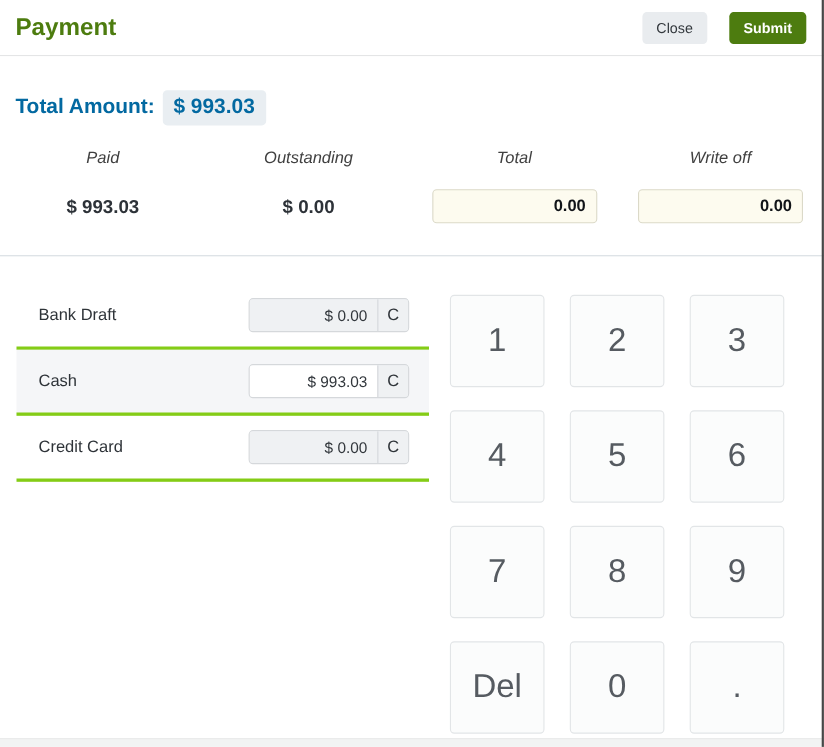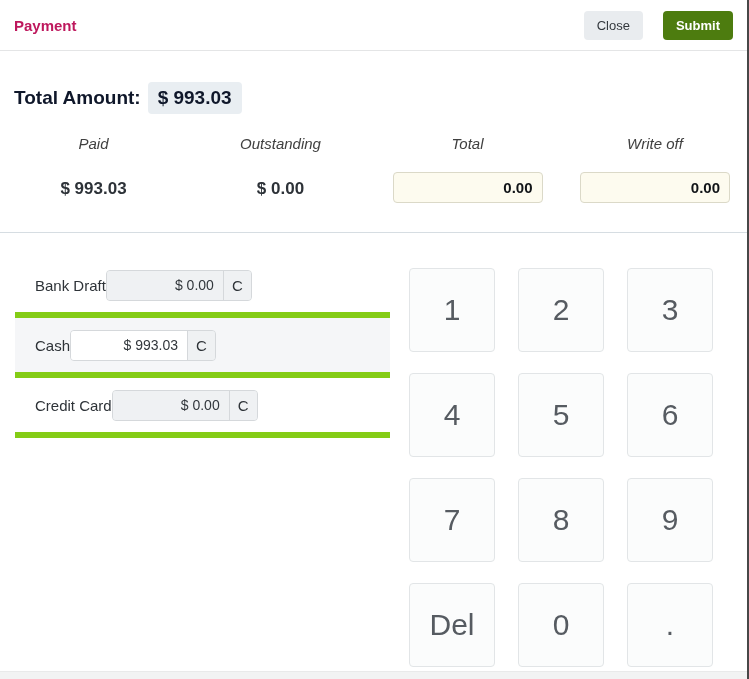--- a/index.html
+++ b/index.html
@@ -15,43 +15,43 @@
   
   .header {
     height: 51px;
     display: flex;
     align-items: center;
     justify-content: space-between;
     padding: 0 16px 0 14px;
     border-bottom: 1px solid #e4e5e6;
   }
   .header-title {
-    font-size: 15px;
-    font-weight: bold;
-    color: #be185d;
+    font-size: 22px;
+    font-weight: bold;
+    color: #4d7c0f;
   }
   .header-actions { display: flex; gap: 20px; }
   .btn {
     border: none;
     border-radius: 4px;
     font-family: "Liberation Sans", sans-serif;
     font-size: 13px;
     padding: 8px 13px;
     cursor: pointer;
     line-height: 1;
   }
   .btn-close { background: #e9ecef; color: #33383d; }
   .btn-submit { background: #4d7c0f; color: #ffffff; font-weight: bold; }
 
   
   .total-row {
     margin: 31px 0 0 14px;
     font-size: 19px;
     font-weight: bold;
-    color: #0f172a;
+    color: #0369a1;
     display: flex;
     align-items: center;
   }
   .total-amount {
     background: #e9eef2;
     border-radius: 4px;
     padding: 5px 10px;
     margin-left: 7px;
   }
 
@@ -90,23 +90,23 @@
   .main { display: flex; }
   .methods {
     width: 390px;
     padding-top: 25px;
   }
   .method-row {
     height: 60px;
     margin-left: 15px;
     display: flex;
     align-items: center;
-    justify-content: flex-start;
+    justify-content: space-between;
     padding: 0 18px 0 20px;
-    border-bottom: 6px solid #84cc16;
+    border-bottom: 3px solid #84cc16;
   }
   .method-row.active { background: #f5f6f8; }
   .method-label { font-size: 15px; color: #2e3338; }
   .amount-group {
     display: flex;
     height: 31px;
     width: 146px;
     border: 1px solid #d5d8db;
     border-radius: 4px;
     overflow: hidden;

